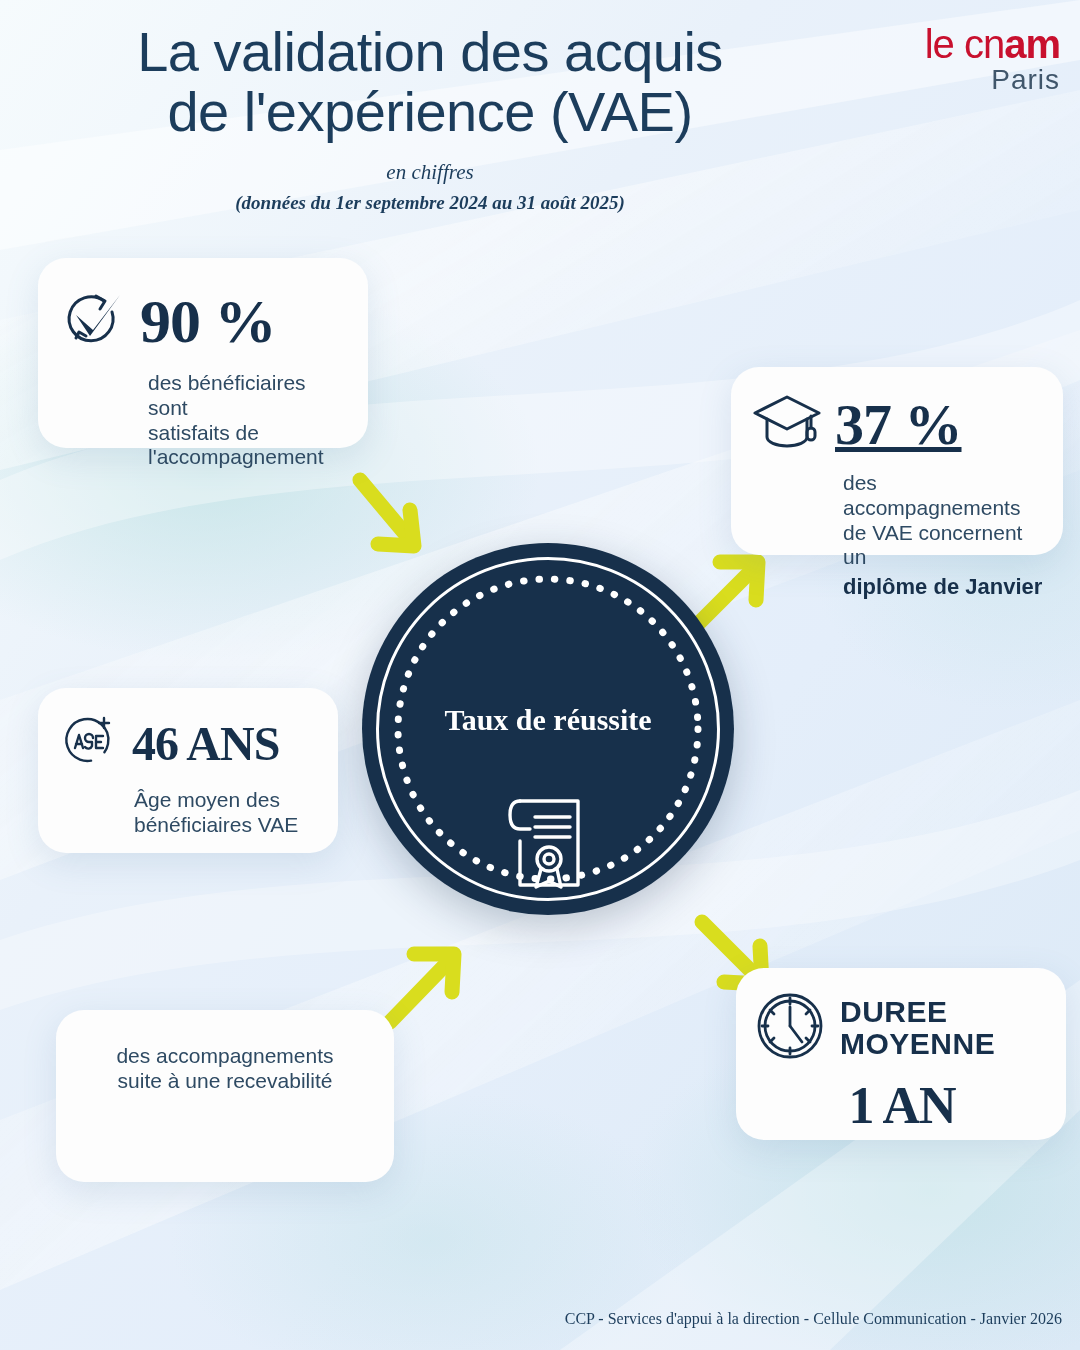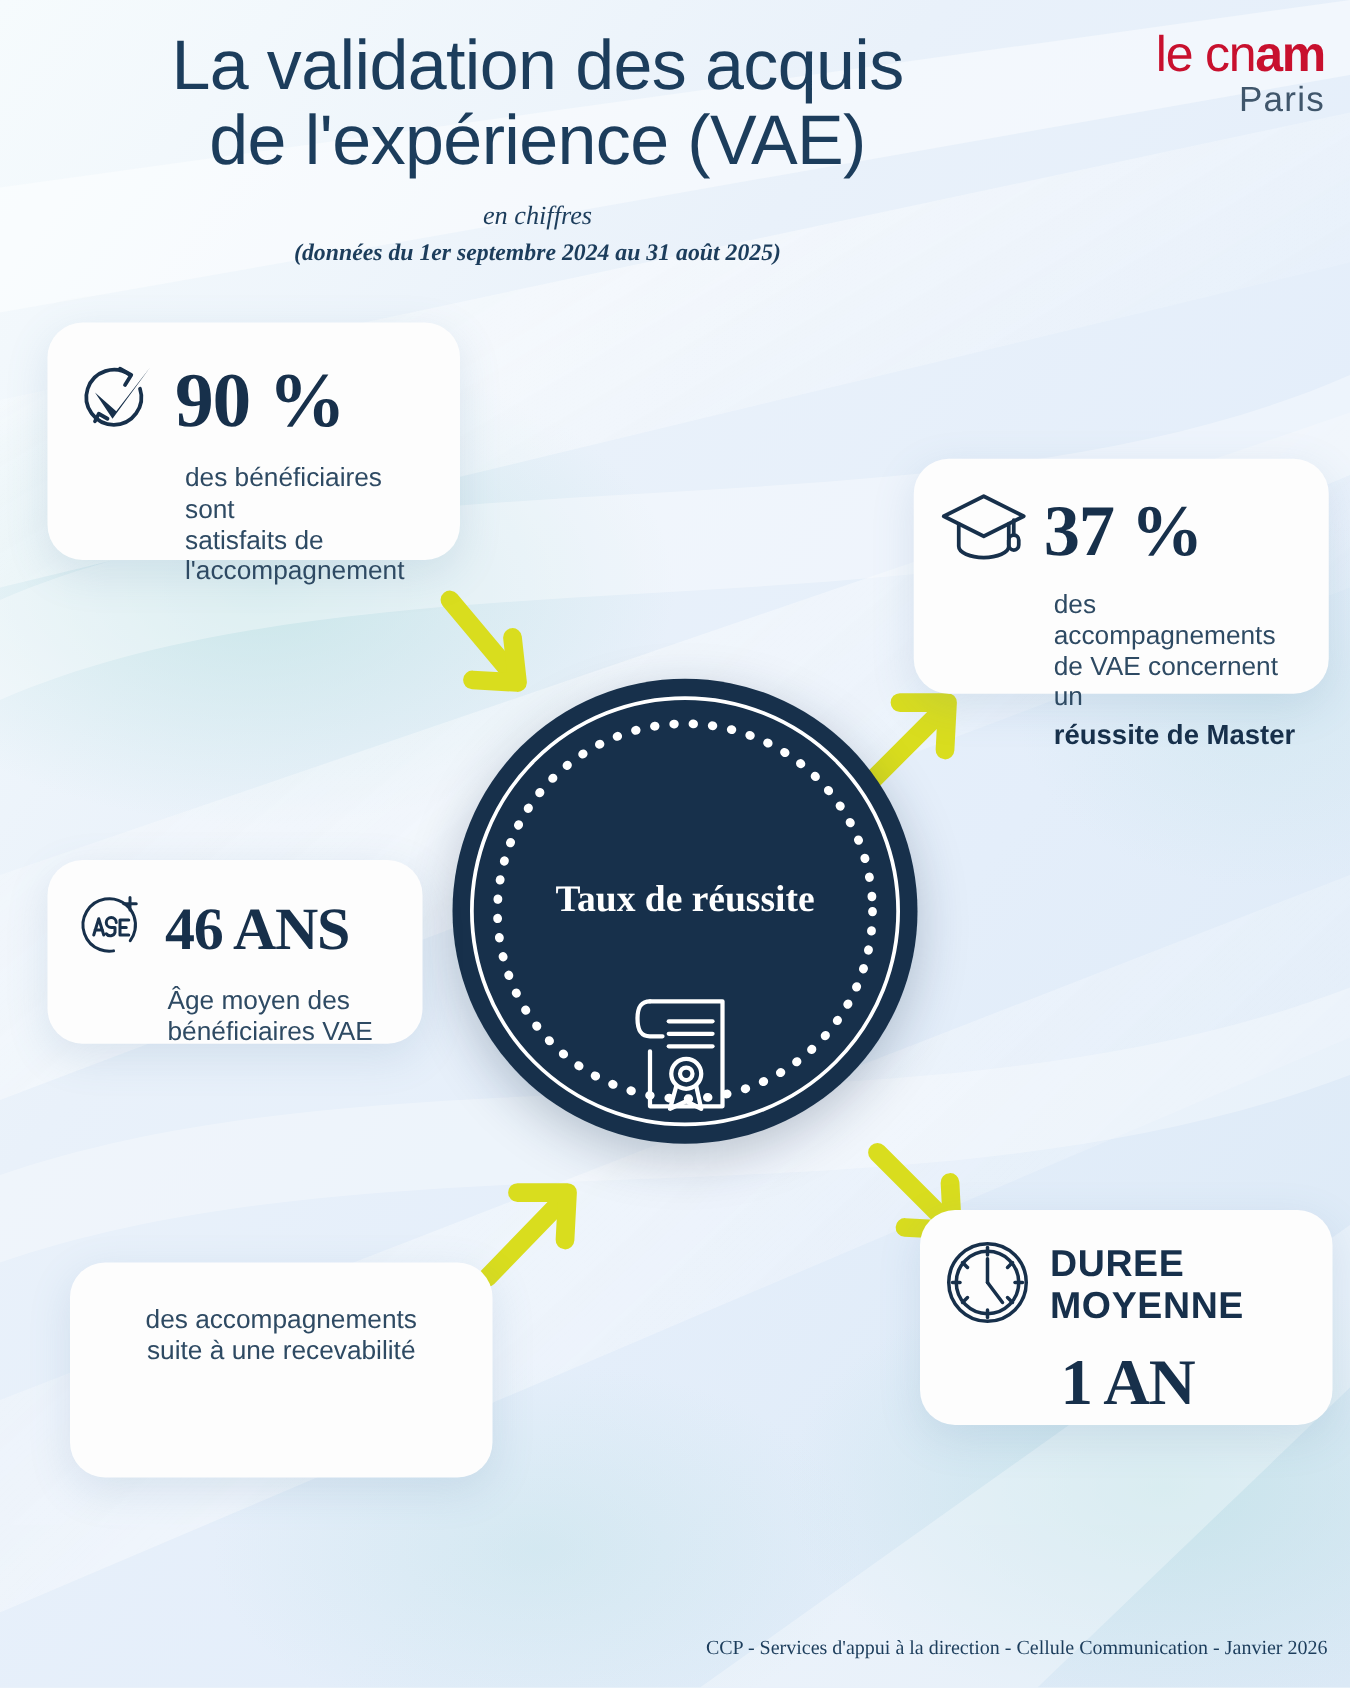--- a/index.html
+++ b/index.html
@@ -56,26 +56,26 @@
   }
   .card-desc b { font-weight:bold; color:#17304b; }
 
   
   #card-90 { left:38px; top:258px; width:330px; height:190px; padding:28px 26px 0 24px; }
   #card-90 .stat-num { font-size:62px; margin-left:14px; }
   #card-90 .card-desc { margin-left:86px; margin-top:14px; }
 
   
   #card-37 { left:731px; top:367px; width:332px; height:188px; padding:22px 18px 0 20px; }
-  #card-37 .stat-num { font-size:58px; margin-left:12px; }
+  #card-37 .stat-num { font-size:58px; margin-left:12px;text-decoration:underline; }
   #card-37 .card-desc { margin-left:92px; margin-top:12px; }
   #card-37 .card-desc .bold-line { display:block; margin-top:4px; font-weight:bold; font-size:22px; }
 
   
-  #card-46 { left:38px; top:688px; width:300px; height:147px; padding:24px 16px 0 22px; }
+  #card-46 { left:38px; top:688px; width:300px; height:165px; padding:24px 16px 0 22px; }
   #card-46 .stat-num { font-size:48px; margin-left:14px; }
   #card-46 .card-desc { margin-left:74px; margin-top:14px; }
 
   
   #card-84 { left:56px; top:1010px; width:338px; height:172px; padding:22px 0 0 0; text-align:center; }
   #card-84 .stat-num { font-size:62px; display:block; }
   #card-84 .card-desc { margin-top:12px; }
 
   
   #card-duree { left:736px; top:968px; width:330px; height:172px; padding:22px 16px 0 18px; }
@@ -254,21 +254,21 @@
           <path d="M60,27 v12"></path>
           <rect x="56" y="39" width="8" height="12" rx="4"></rect>
         </g>
       </svg>
     </span>
     <span class="stat-num">37 %</span>
   </div>
   <div class="card-desc">
     <div>des accompagnements</div>
     <div>de VAE concernent un</div>
-    <b class="bold-line">réussite de Master</b>
+    <b class="bold-line">diplôme de Janvier</b>
   </div>
 </div>
 
 <div class="card" id="card-46">
   <div class="card-top">
     <span>
       <svg width="58" height="58" viewBox="0 0 58 58">
         <g fill="none" stroke="#17304b" stroke-width="2.4" stroke-linecap="round" stroke-linejoin="round">
           <path d="M41,12 A21,21 0 1 0 48,32 A21,21 0 0 0 41,12" stroke-dasharray="84 16"></path>
           <path d="M44,6 v10 M39,11 h10"></path>

